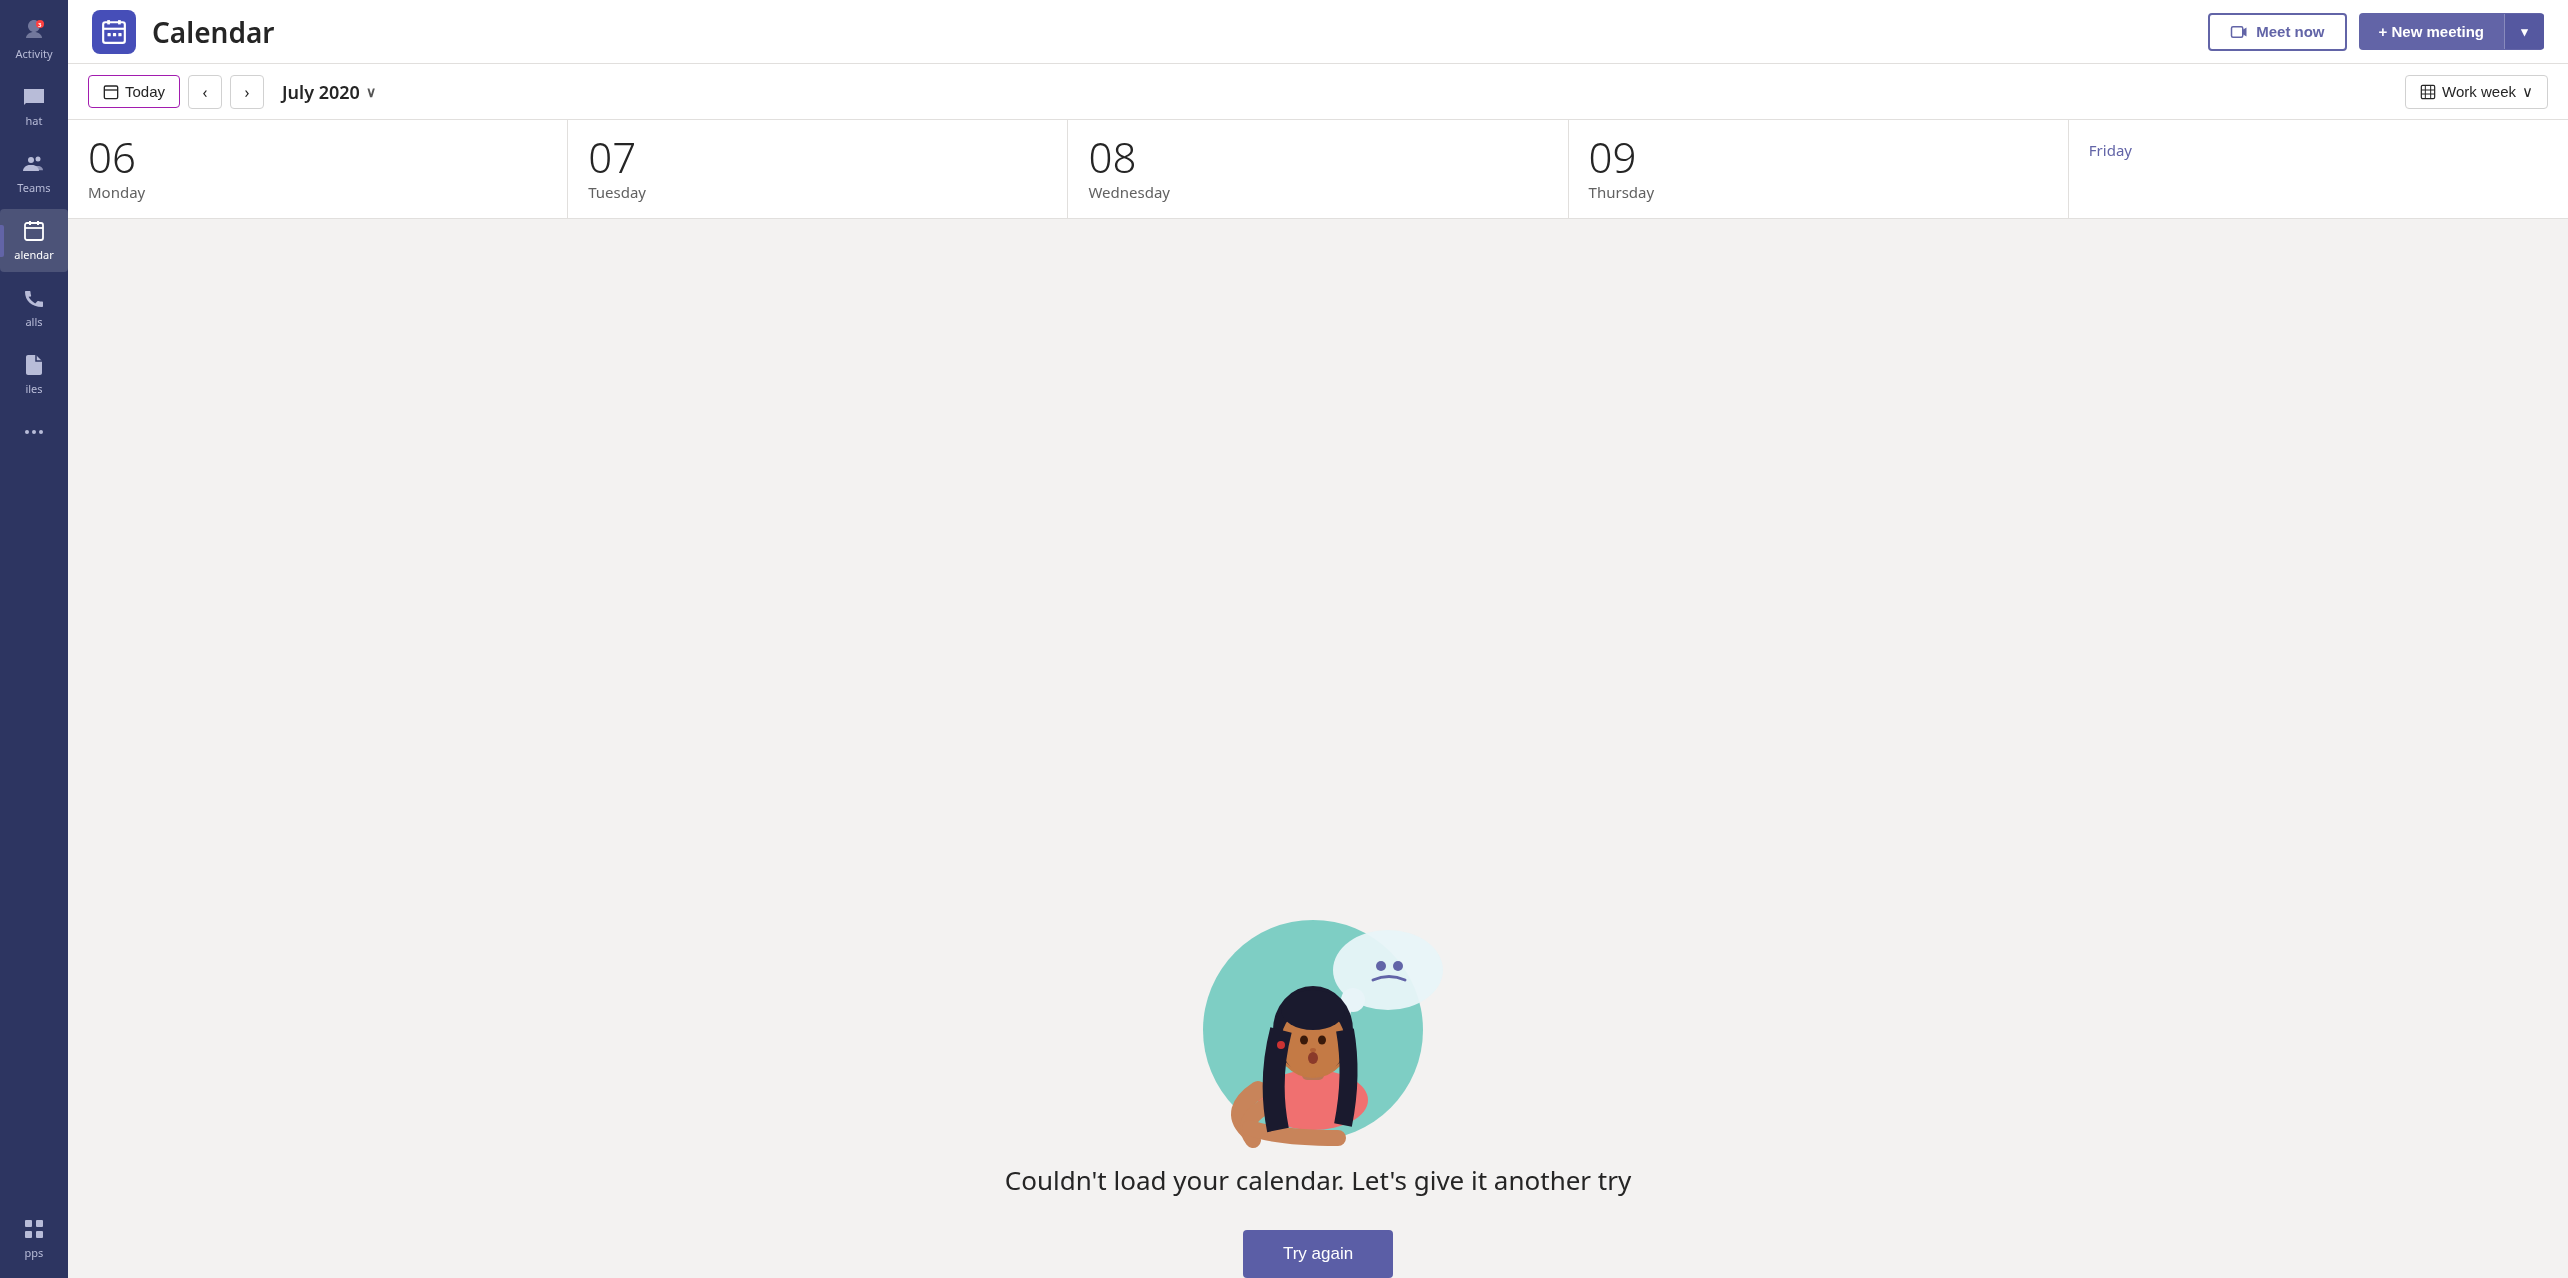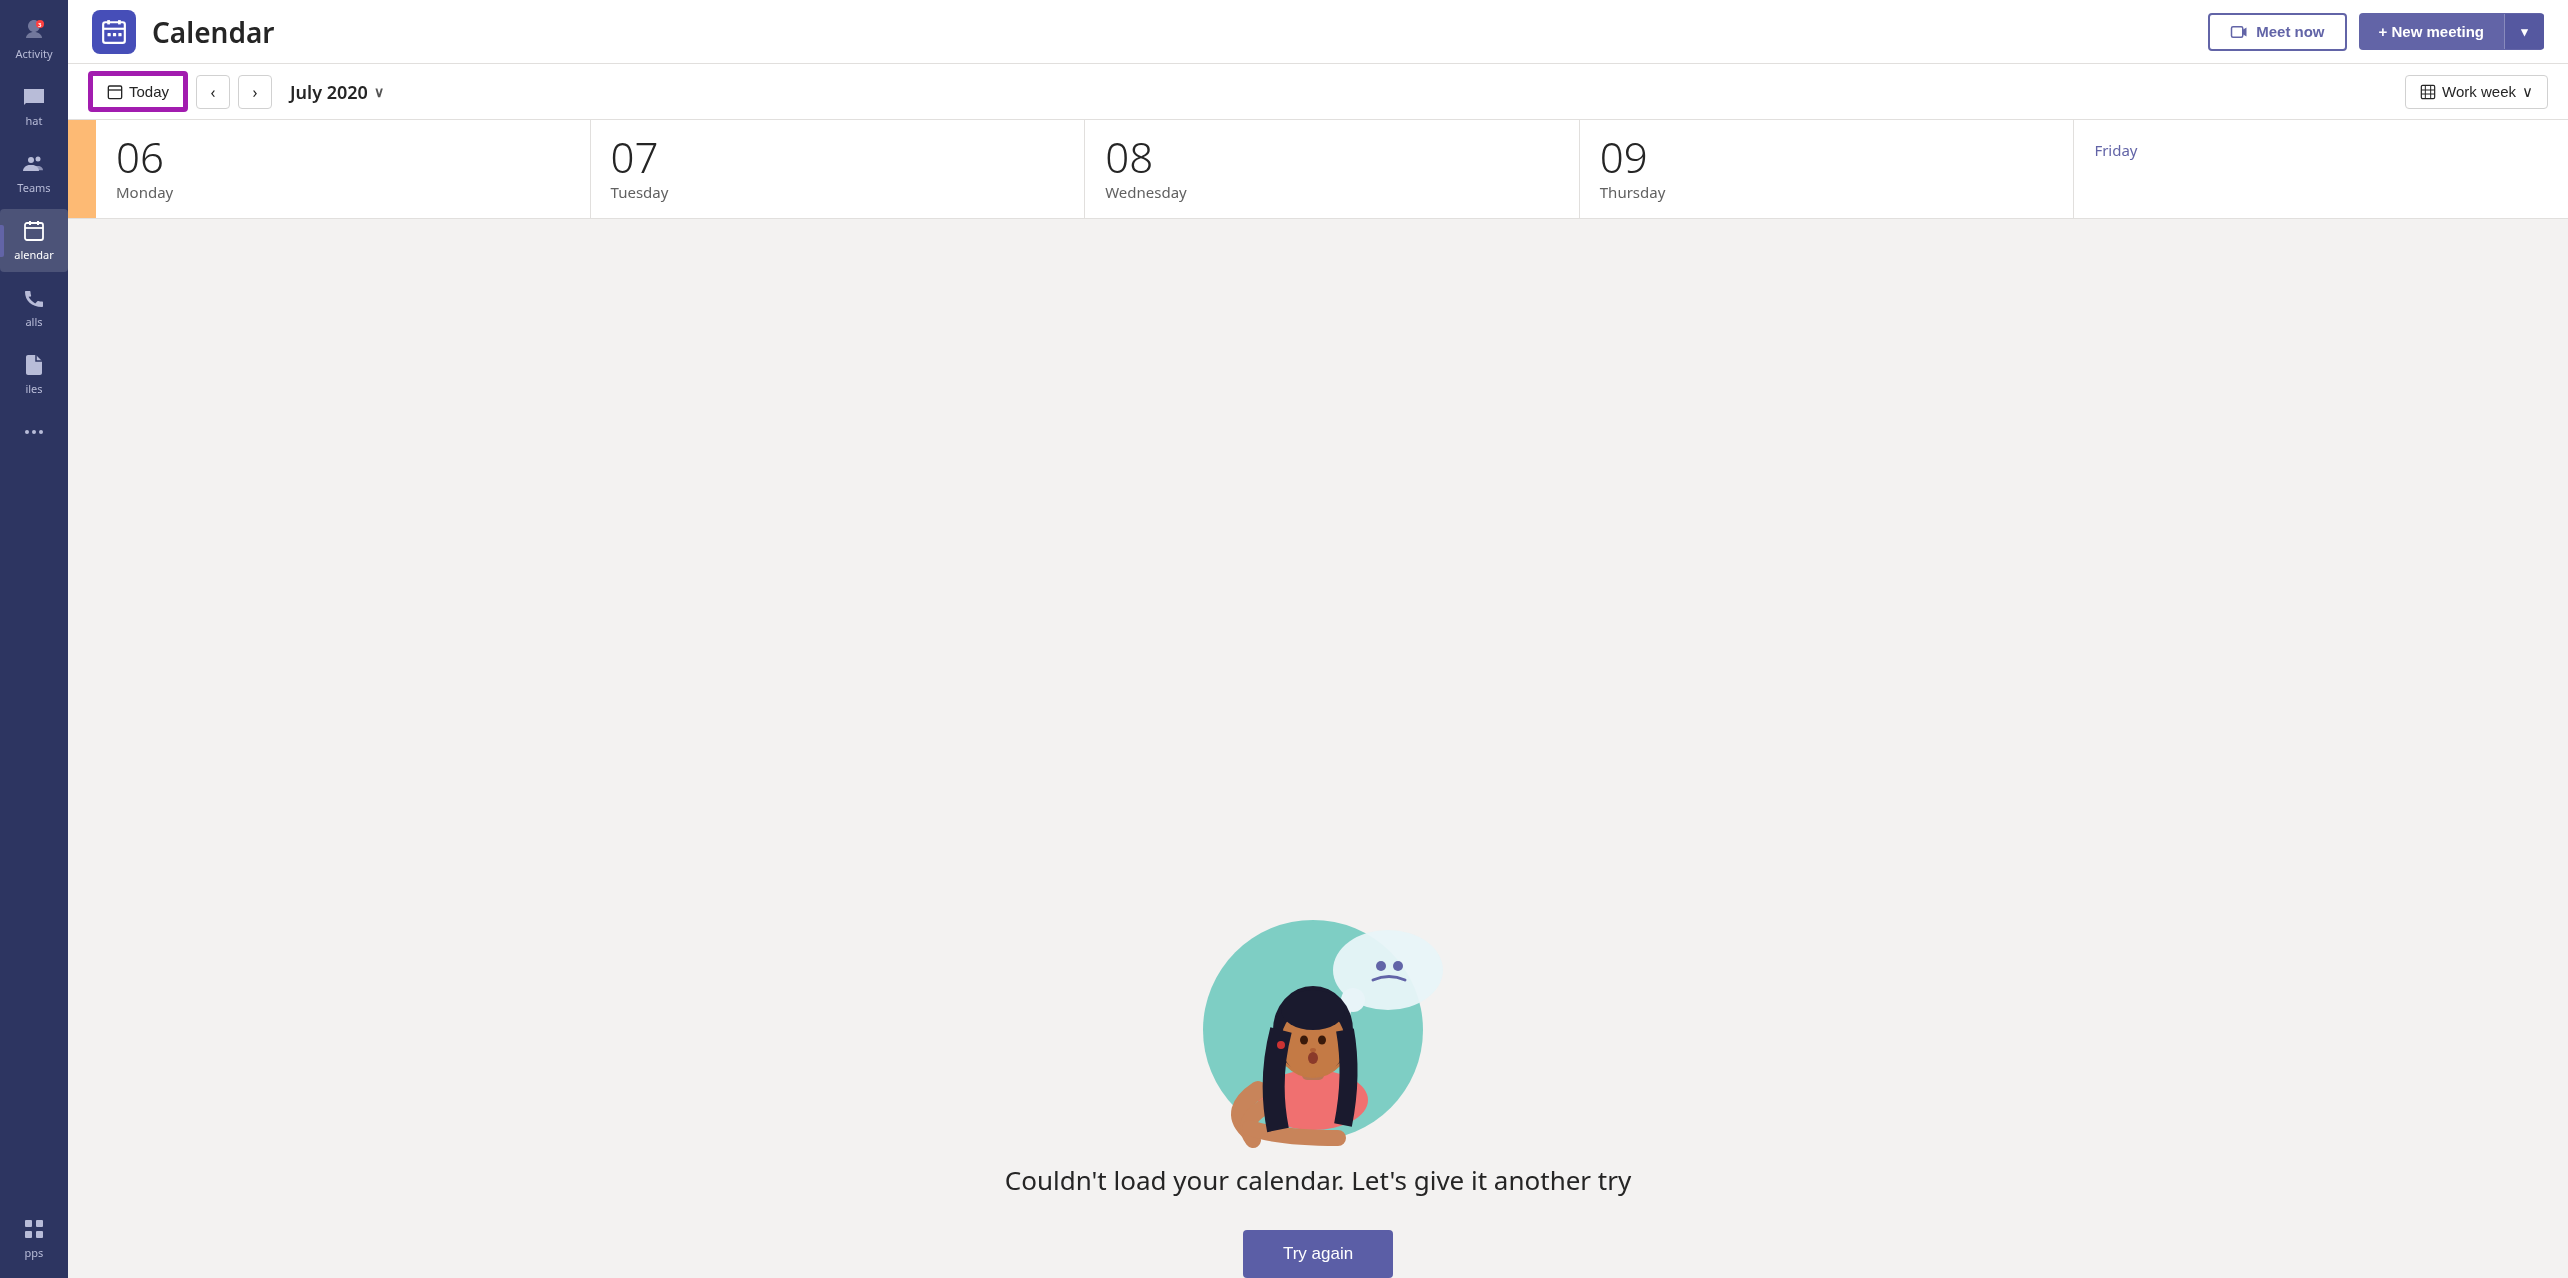--- a/index.html
+++ b/index.html
@@ -149,21 +149,21 @@
       padding: 0 20px;
       border-bottom: 1px solid #e1dfdd;
       gap: 8px;
       flex-shrink: 0;
     }
     .btn-today {
       display: flex;
       align-items: center;
       gap: 6px;
       padding: 7px 14px;
-      border: 5px solid #a21caf;
+      border: 1px solid #a21caf;
       border-radius: 4px;
       background: #fff;
       font-size: 15px;
       color: #252525;
       cursor: pointer;
       font-weight: 500;
     }
     .nav-arrow {
       width: 34px;
       height: 34px;
@@ -201,21 +201,20 @@
       color: #252525;
       cursor: pointer;
     }
 
     
     .calendar-header {
       display: flex;
       border-bottom: 1px solid #e1dfdd;
       background: #fdba74;
       flex-shrink: 0;
-      padding-left: 28px;
     }
     .day-col {
       flex: 1;
       border-right: 1px solid #e1dfdd;
       padding: 16px 20px;
       background: #fff;
     }
     .day-col:last-child { border-right: none; }
     .day-num {
       font-size: 42px;

